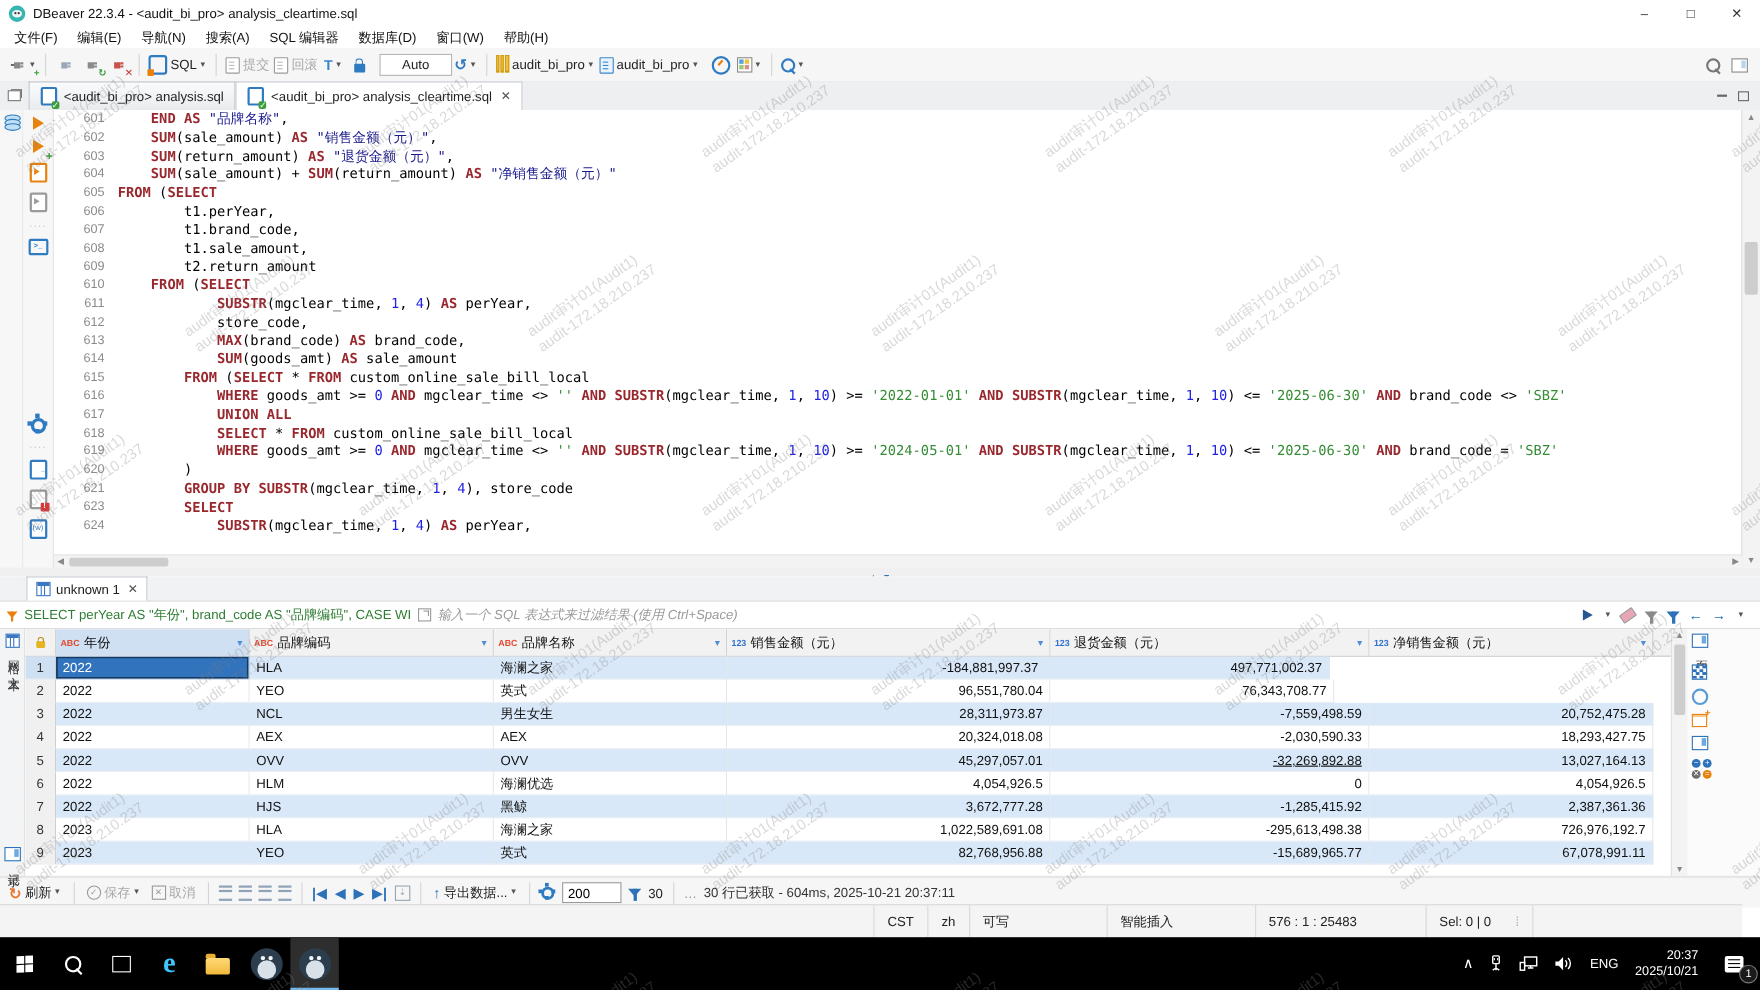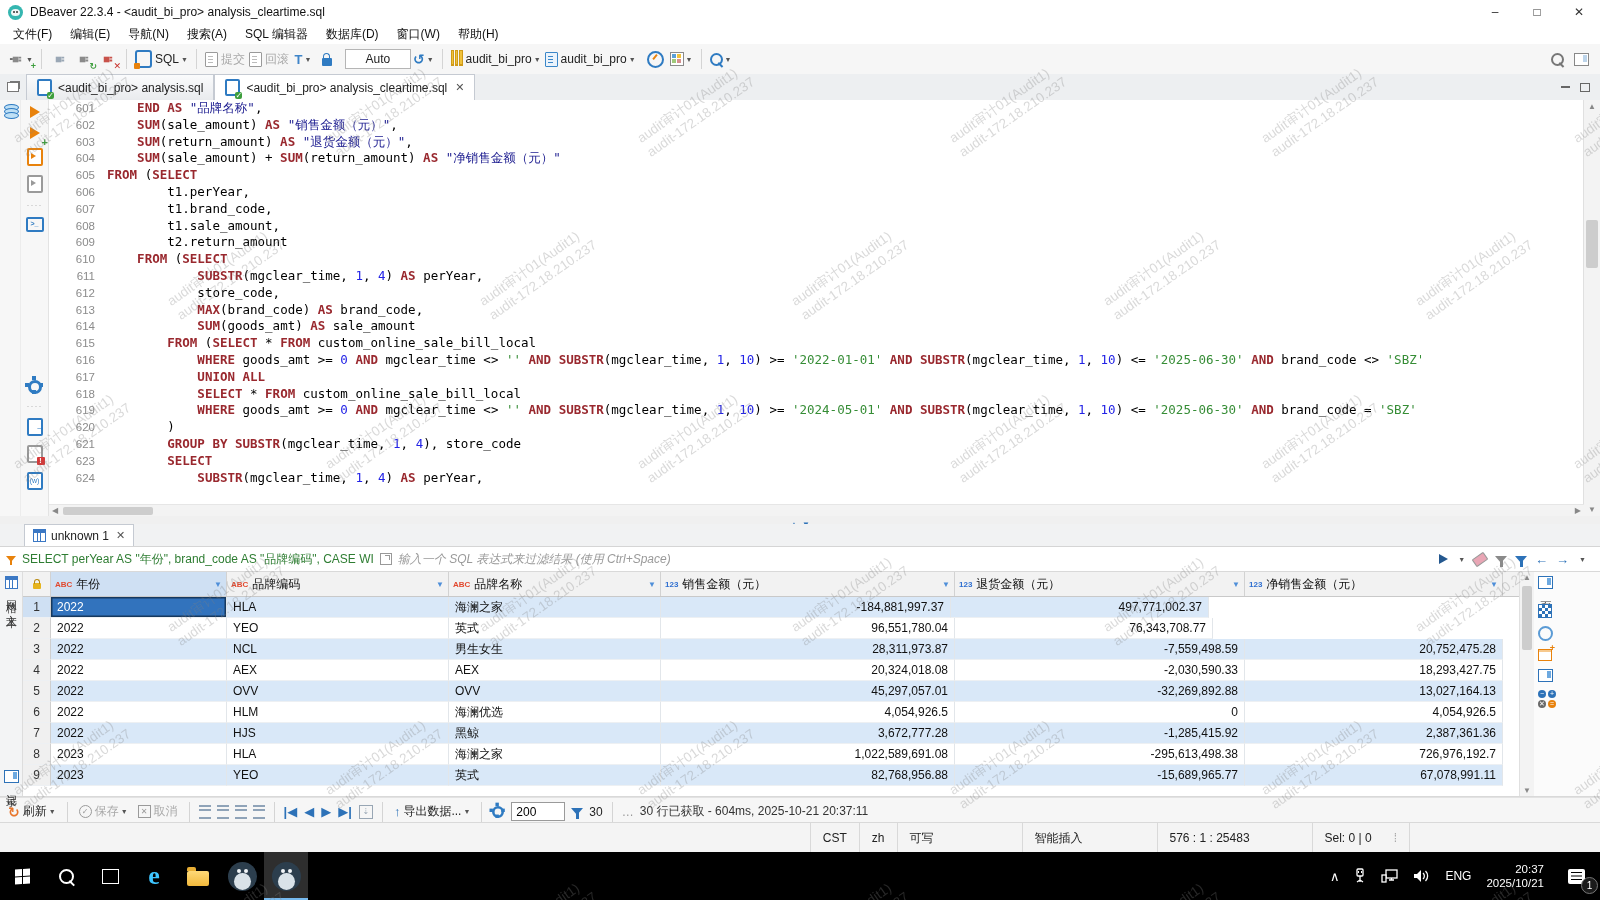--- a/index.html
+++ b/index.html
@@ -170,21 +170,21 @@
   .cancelico{width:11px;height:11px;border:1px solid #9a9a9a;color:#9a9a9a;font-size:8px;line-height:11px;text-align:center;}
   .editico{width:12px;height:10px;border-top:2px solid #8fa3b8;border-bottom:2px solid #8fa3b8;position:relative;}
   .editico:after{content:"";position:absolute;left:0;top:2px;width:12px;height:2px;background:#8fa3b8;}
   .navgrp{display:flex;align-items:center;gap:7px;}
   .fetchbox{width:12px;height:12px;border:1px solid #98a6b4;color:#98a6b4;font-size:8px;line-height:11px;text-align:center;}
   .expup{color:#2d72b8;font-weight:bold;font-size:13px;}
   .numin{width:44px;height:17px;border:1px solid #9a9a9a;background:#fff;font-size:12px;padding:0 4px;font-family:inherit;}
   .rstatus{color:#333;white-space:nowrap;}
   .dotsh{color:#999;}
   
-  .statusbar{position:absolute;top:822px;left:0;right:0;height:30px;background:#f4f4f4;border-top:1px solid #d9d9d9;display:flex;align-items:center;padding-left:36px;}
+  .statusbar{position:absolute;top:822px;left:0;right:16px;height:30px;background:#f4f4f4;border-top:1px solid #d9d9d9;display:flex;align-items:center;padding-left:36px;}
   .sspacer{flex:1;}
   .sseg{border-left:1px solid #d9d9d9;height:30px;line-height:30px;padding:0 12px;color:#222;white-space:nowrap;}
   .sdots{color:#aaa;padding:0 10px;letter-spacing:2px;}
   .send{width:190px;border-left:1px solid #d9d9d9;height:30px;}
   
   .taskbar{position:absolute;top:852px;left:0;right:0;height:48px;background:#000;display:flex;align-items:center;color:#fff;}
   .tkb{width:44px;height:48px;display:flex;align-items:center;justify-content:center;position:relative;}
   .tkb.active{background:#2e2e2e;box-shadow:inset 0 -2px 0 #76b9ed;}
   .winlogo{display:grid;grid-template-columns:7px 7px;grid-template-rows:7px 7px;gap:1px;transform:skewY(-3deg);}
   .winlogo i{background:#fff;}
@@ -607,21 +607,21 @@
               <div class="gc num" style="width: 294px;">20,324,018.08</div>
               <div class="gc num" style="width: 290px;">-2,030,590.33</div>
               <div class="gc num" style="width: 258px;">18,293,427.75</div>
             </div>
             <div class="gr odd">
               <div class="gc gc-num" style="width: 28px;">5</div>
               <div class="gc" style="width: 176px;">2022</div>
               <div class="gc" style="width: 222px;">OVV</div>
               <div class="gc" style="width: 212px;">OVV</div>
               <div class="gc num" style="width: 294px;">45,297,057.01</div>
-              <div class="gc num" style="width: 290px;">-32,269,892.88</div>
+              <div class="gc num" style="width: 290px; text-decoration: underline;">-32,269,892.88</div>
               <div class="gc num" style="width: 258px;">13,027,164.13</div>
             </div>
             <div class="gr even">
               <div class="gc gc-num" style="width: 28px;">6</div>
               <div class="gc" style="width: 176px;">2022</div>
               <div class="gc" style="width: 222px;">HLM</div>
               <div class="gc" style="width: 212px;">海澜优选</div>
               <div class="gc num" style="width: 294px;">4,054,926.5</div>
               <div class="gc num" style="width: 290px;">0</div>
               <div class="gc num" style="width: 258px;">4,054,926.5</div>

